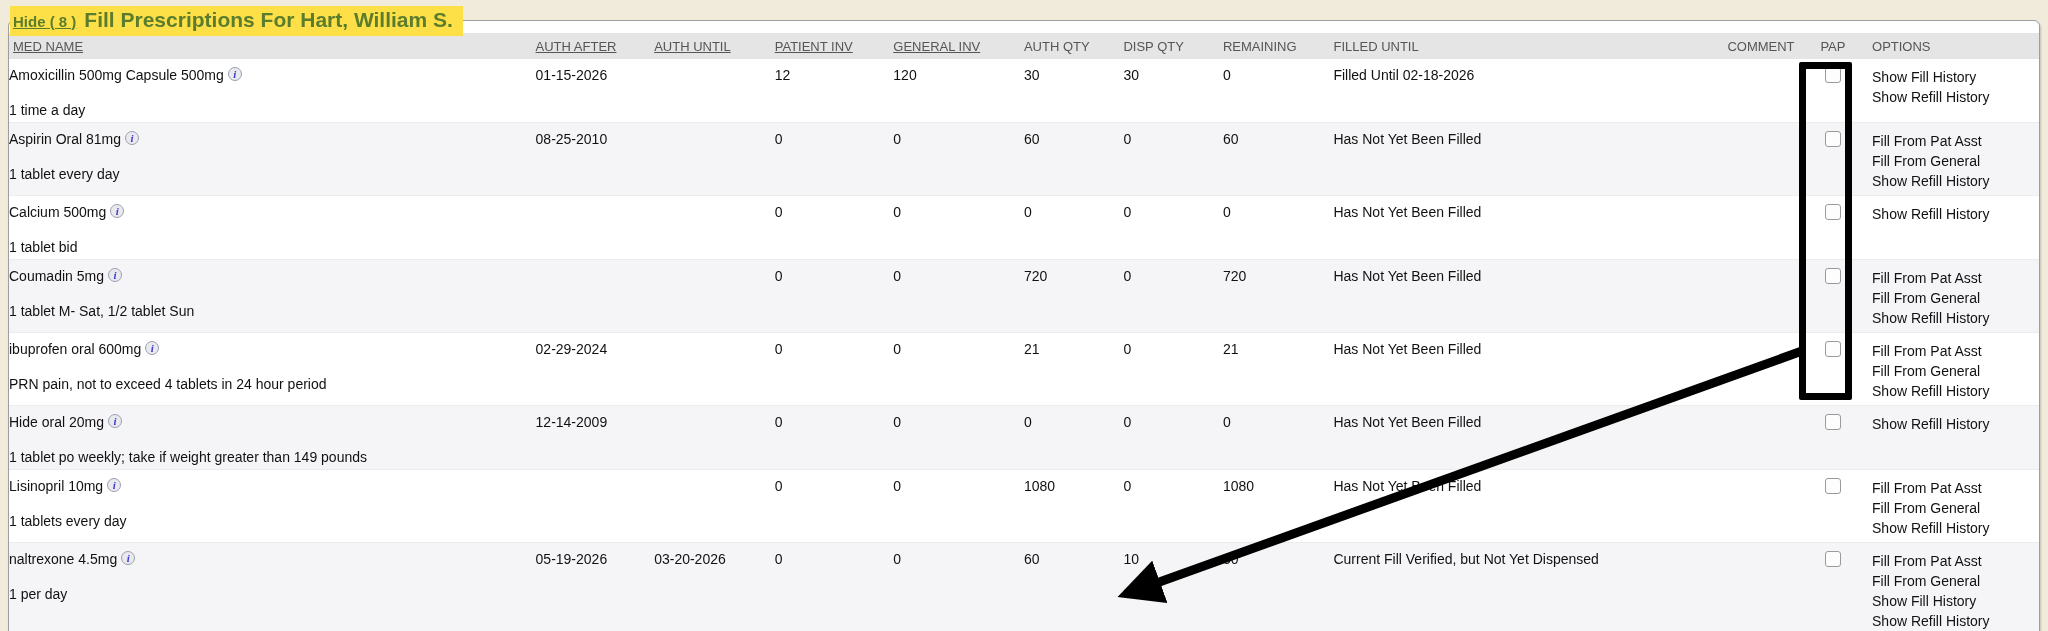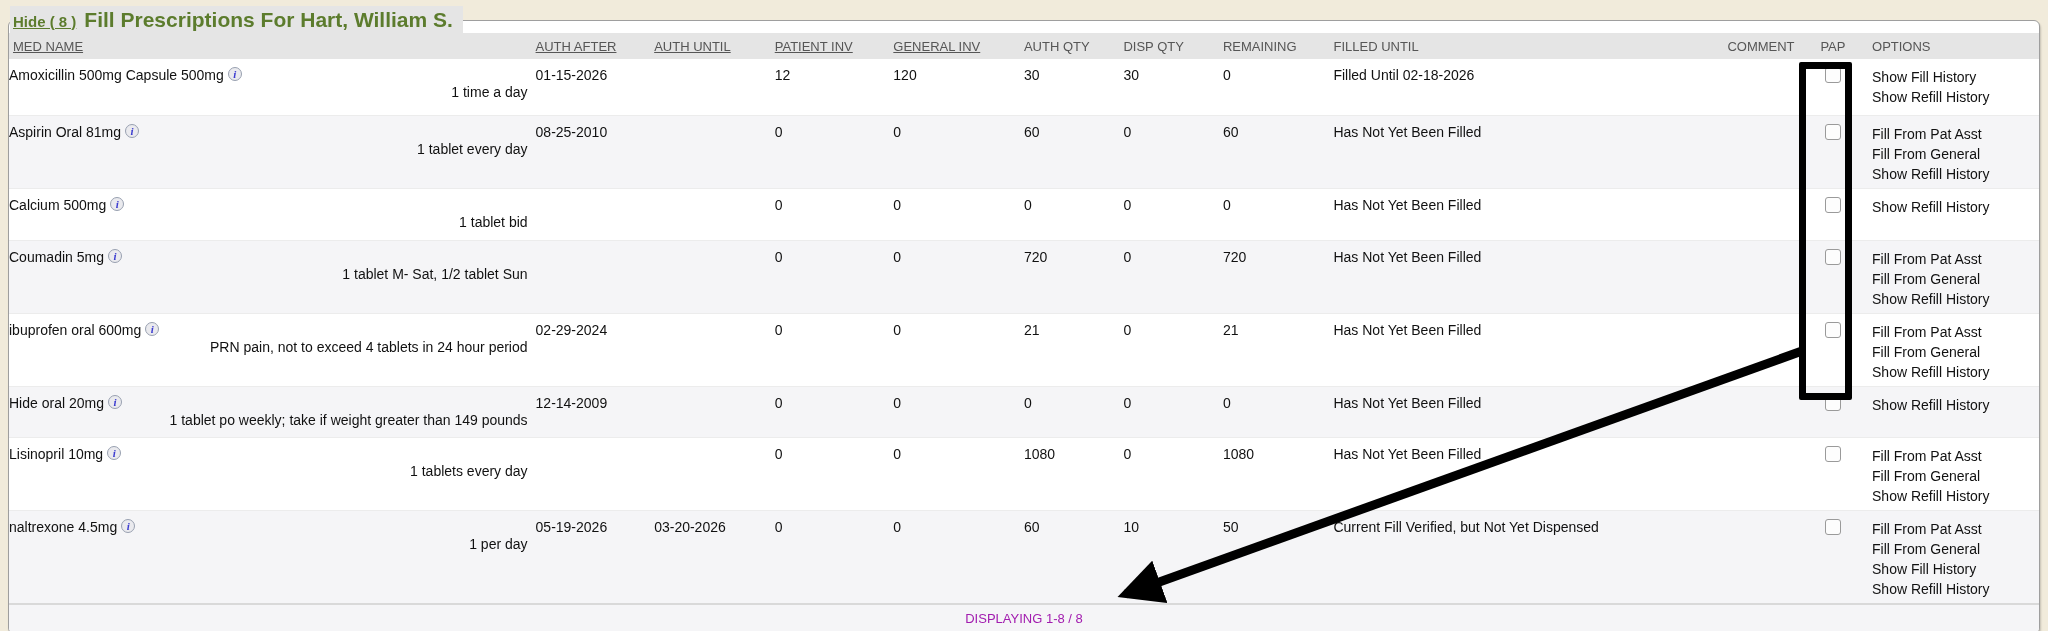--- a/index.html
+++ b/index.html
@@ -16,21 +16,21 @@
     position:relative;
     margin:20px 8px 0 8px;
     background:#fff;
     border:1px solid #9e9e9e;
     border-radius:6px;
     box-shadow:1px 2px 2px rgba(0,0,0,.18);
     padding-top:12px;
   }
   .legend {
     position:absolute; top:-15px; left:1px;
-    background:#e5e5e5;
+    background:#fde047;
     padding:0 10px 0 3px;
     white-space:nowrap;
     line-height:28px;
   }
   .hide-link {
     color:#5c7c2d; font-weight:bold; font-size:15px;
     text-decoration:underline; cursor:pointer; margin-right:8px;
   }
   .panel-title {
     color:#5c7c2d; font-weight:bold; font-size:21px;
@@ -56,21 +56,21 @@
   tbody tr:nth-child(1) { height:56px; border-top:none; }
   tbody tr:nth-child(2) { height:66px; }
   tbody tr:nth-child(3) { height:52px; }
   tbody tr:nth-child(4) { height:64px; }
   tbody tr:nth-child(5) { height:66px; }
   tbody tr:nth-child(6) { height:51px; }
   tbody tr:nth-child(7) { height:67px; }
   tbody tr:nth-child(8) { height:84px;border-radius:7px; }
   td.col-med { padding-left:0; }
   .med-name { white-space:nowrap; }
-  .sig { margin-top:1px; white-space:nowrap;text-align:right; }
+  .sig { margin-top:19px; white-space:nowrap; }
   .info-icon {
     display:inline-block; width:14px; height:14px;
     margin-left:4px; border-radius:50%;
     background:#eaeaee; border:1px solid #98a0b0;
     color:#3b3bd0; font-family:"Liberation Serif", serif;
     font-style:italic; font-weight:bold; font-size:11px;
     line-height:12px; text-align:center;
     vertical-align:2px; cursor:pointer;
   }
   td.col-pap { text-align:center; padding-left:0; padding-right:0; }

